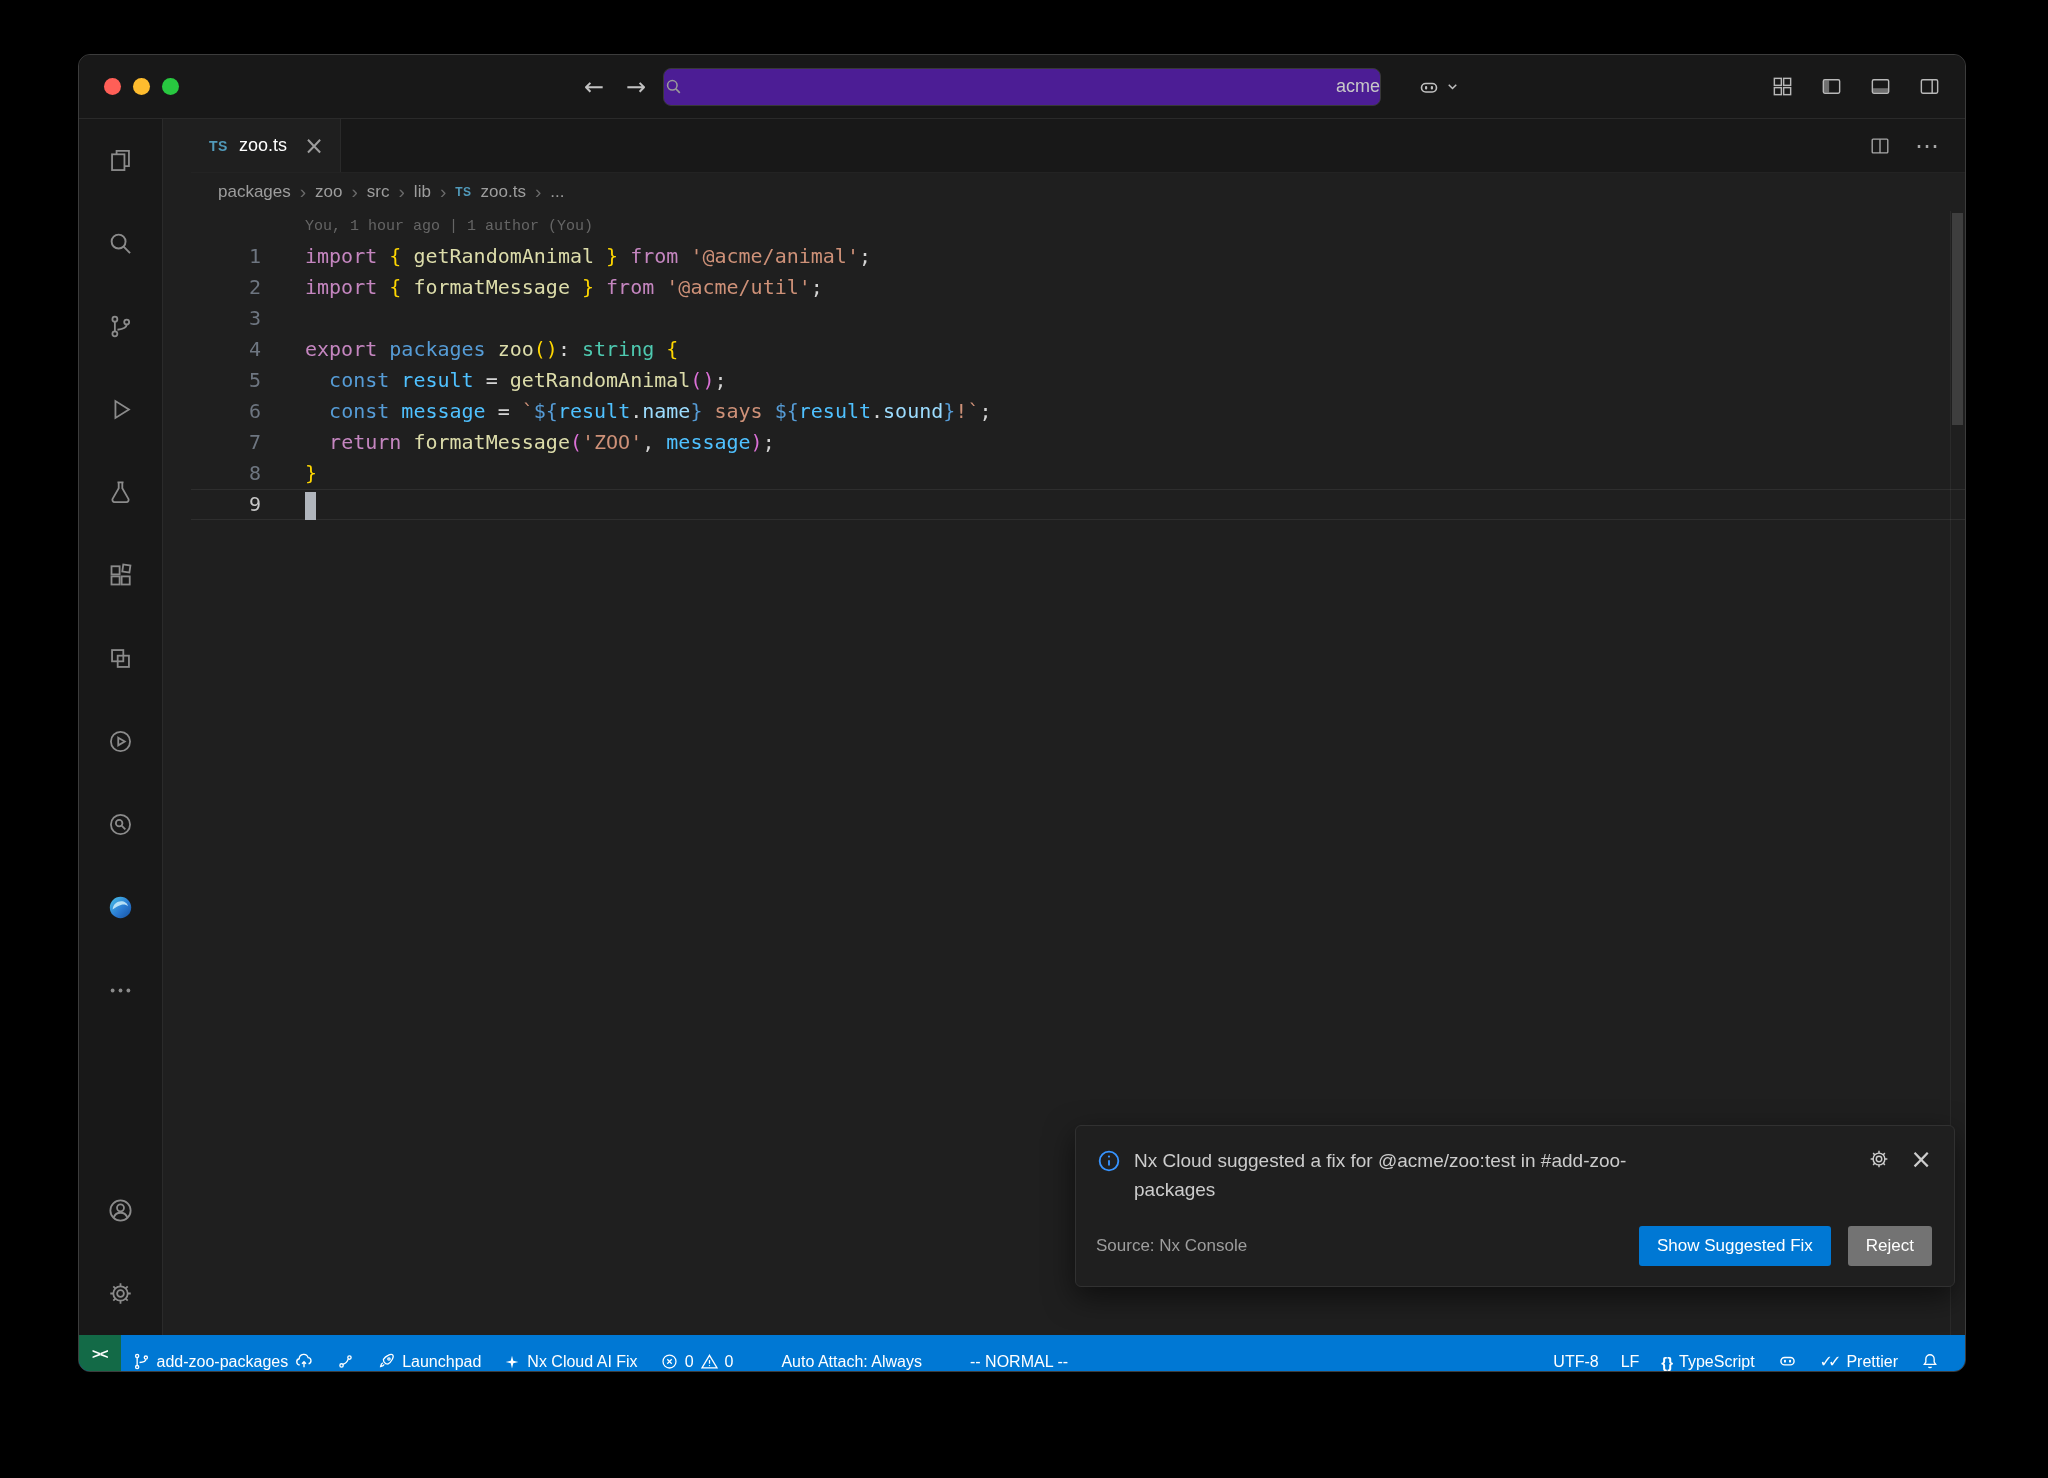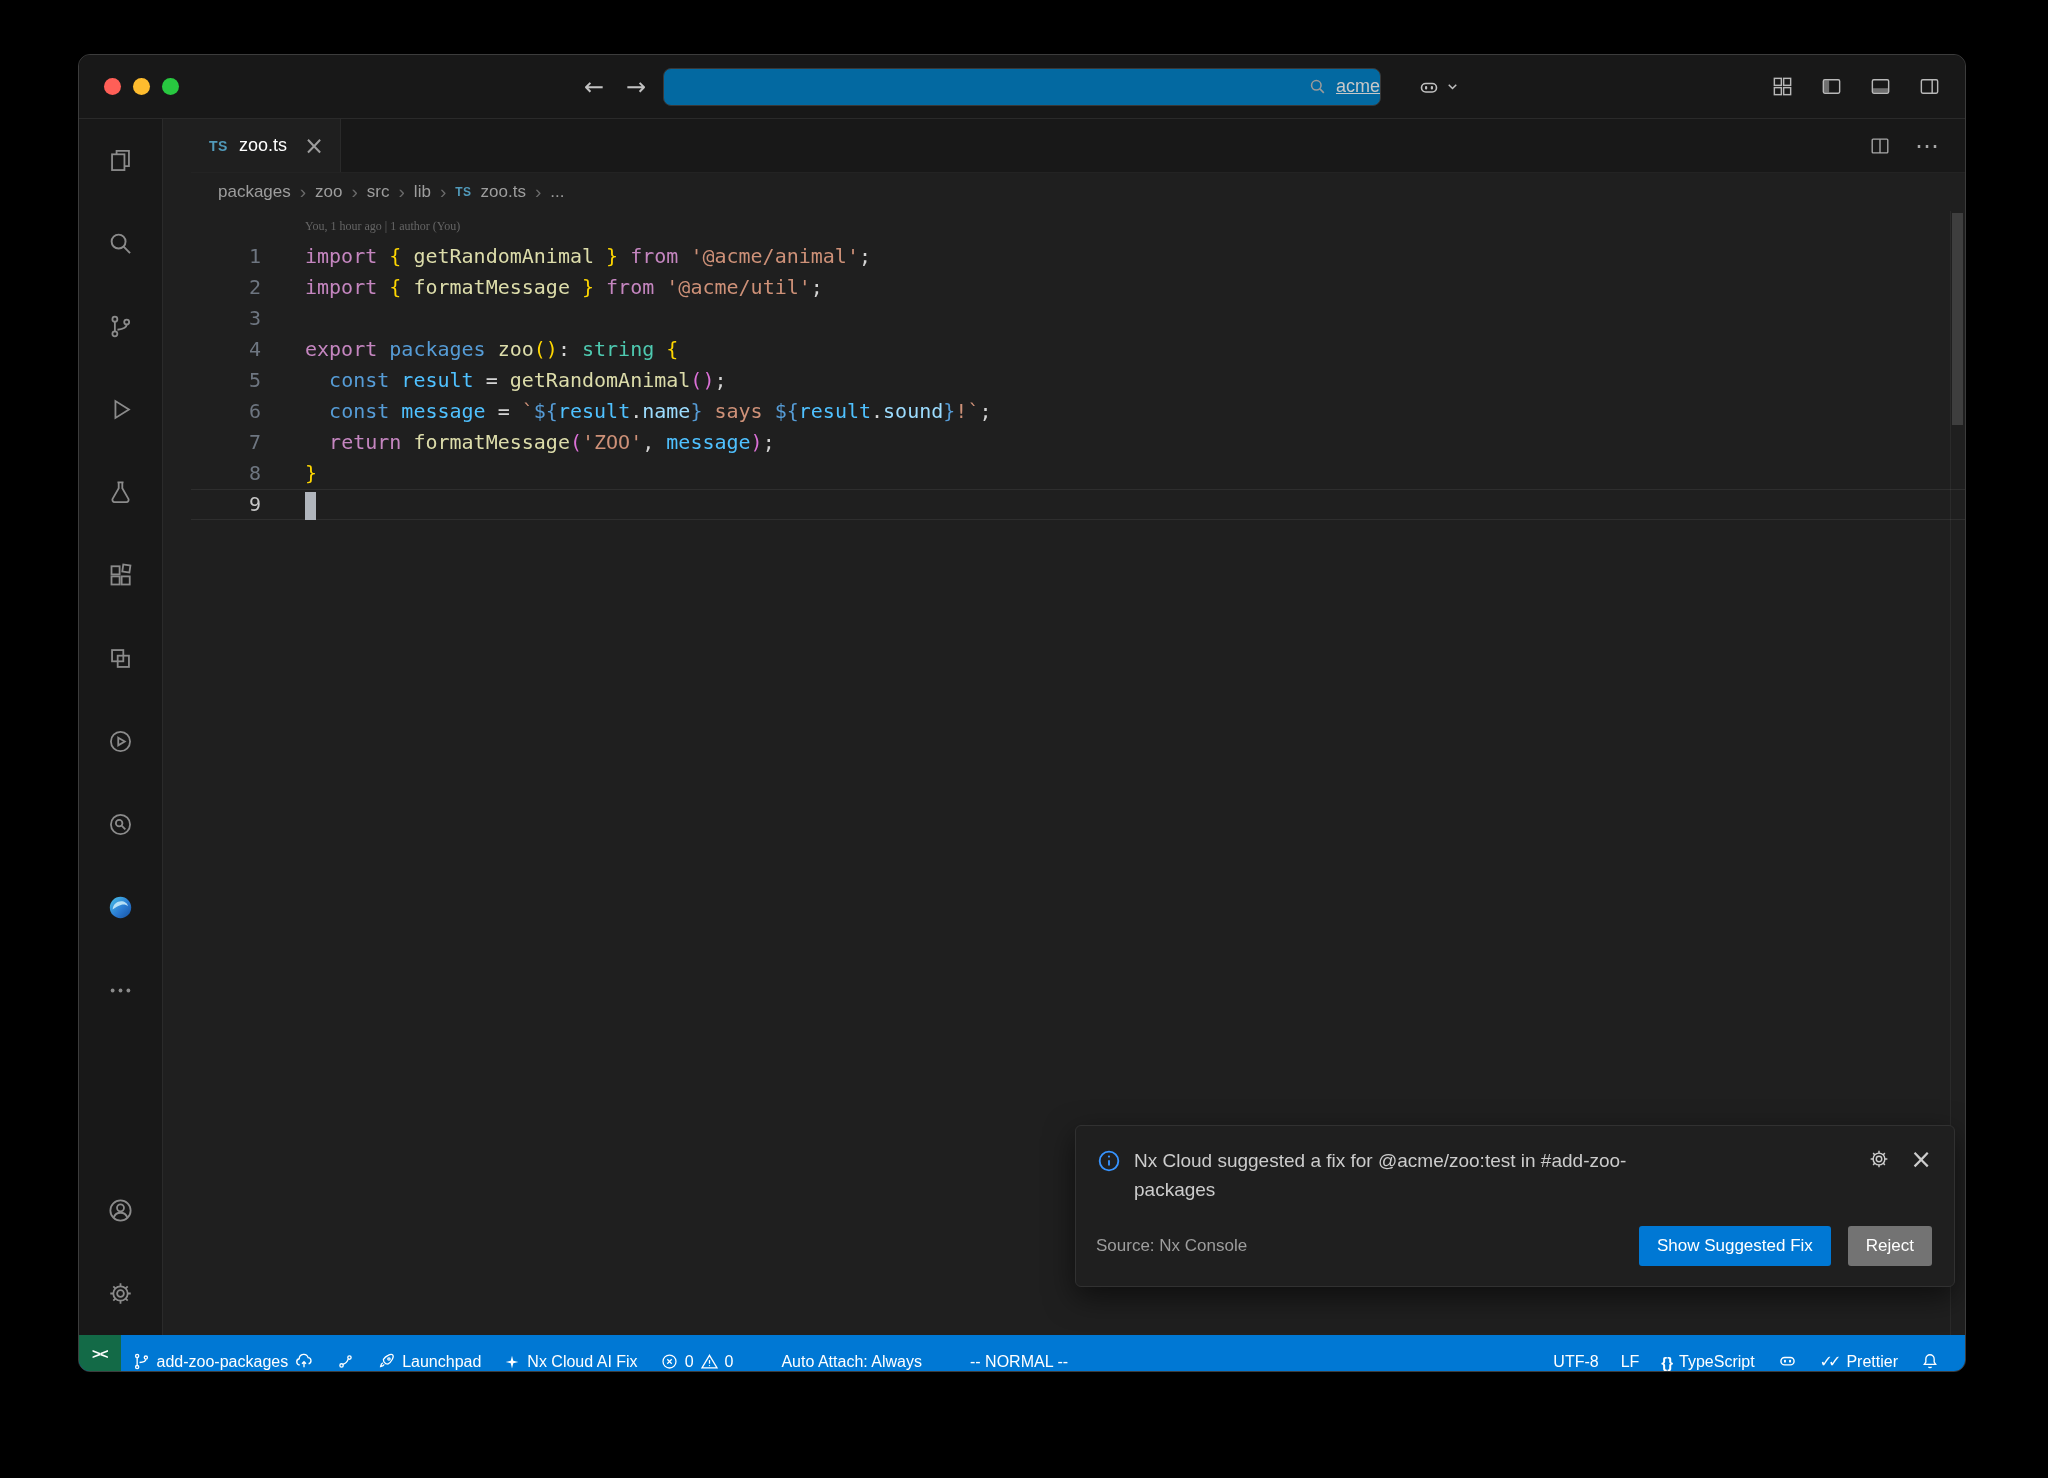--- a/index.html
+++ b/index.html
@@ -13,22 +13,22 @@
 
   
   .titlebar { height:64px; flex:none; background:#181818; border-bottom:1px solid #2a2a2a;
     position:relative; display:flex; align-items:center; }
   .traffic { display:flex; gap:12px; padding-left:25px; }
   .tl { width:17px; height:17px; border-radius:50%; }
   .tl.red{background:#ff5f57;} .tl.yellow{background:#febc2e;} .tl.green{background:#28c840;}
   .nav-arrows { position:absolute; left:505px; display:flex; gap:22px; color:#c2c2c2;
     font-size:24px; font-family:"DejaVu Sans", sans-serif; }
   .cmd-center { position:absolute; left:50%; top:50%; transform:translate(-50%,-50%);
-    width:718px; height:38px; background:#0369a1; border:1px solid #383838; border-radius:8px;
-    display:flex; align-items:center; justify-content:flex-end; gap:9px; color:#c8c8c8; font-size:18px;text-decoration:underline; }
+    width:718px; height:38px; background:#4c1d95; border:1px solid #383838; border-radius:8px;
+    display:flex; align-items:center; justify-content:space-between; gap:9px; color:#c8c8c8; font-size:18px; }
   .copilot-tb { position:absolute; left:1338px; display:flex; align-items:center; gap:4px; color:#c0c0c0; }
   .tb-right { position:absolute; right:24px; display:flex; gap:26px; align-items:center; color:#b8b8b8; }
   svg { display:block; }
 
   
   .main { flex:1; display:flex; min-height:0;gap:28px; }
   .activitybar { width:84px; flex:none; background:#181818; border-right:1px solid #2a2a2a;
     display:flex; flex-direction:column; }
   .ai { height:83px; display:flex; align-items:center; justify-content:center; color:#8b8b8b; cursor:pointer; }
   .activity-bottom { margin-top:auto; }
@@ -45,21 +45,21 @@
   .more-glyph { font-size:24px; color:#a8a8a8; font-family:"DejaVu Sans", sans-serif; }
 
   .breadcrumbs { height:38px; flex:none; display:flex; align-items:center; gap:9px;
     padding-left:27px; color:#9d9d9d; font-size:17px; }
   .bc-sep { color:#6a6a6a; font-size:19px; }
   .bc-ts { font-size:12px; }
 
   .code-area { flex:1; position:relative; font-family:"DejaVu Sans Mono", monospace;
     font-size:20px; line-height:31px; color:#d4d4d4; overflow:hidden; }
   .blame { height:30px; display:flex; align-items:center; margin-left:114px;
-    color:#656565; font-size:12px; font-family:Liberation Serif, serif; }
+    color:#656565; font-size:15px; font-family:Liberation Mono, monospace; }
   .code-line { display:flex; height:31px; }
   .code-line .ln { flex:none; width:70px; text-align:right; color:#6e7681; user-select:none; }
   .code-line .lc { white-space:pre; margin-left:44px; }
   .code-line.active { box-shadow: inset 0 1px 0 rgba(255,255,255,.07), inset 0 -1px 0 rgba(255,255,255,.07); }
   .code-line.active .ln { color:#c6c6c6; }
   .cursor { display:inline-block; width:11px; height:28px; background:#b0b5bc; vertical-align:middle; }
 
   .tk-kw{color:#C586C0;} .tk-kwb{color:#569CD6;} .tk-fn{color:#DCDCAA;}
   .tk-var{color:#4FC1FF;} .tk-prop{color:#9CDCFE;} .tk-type{color:#4EC9B0;}
   .tk-str{color:#CE9178;} .tk-b1{color:#FFD700;} .tk-b2{color:#DA70D6;}

